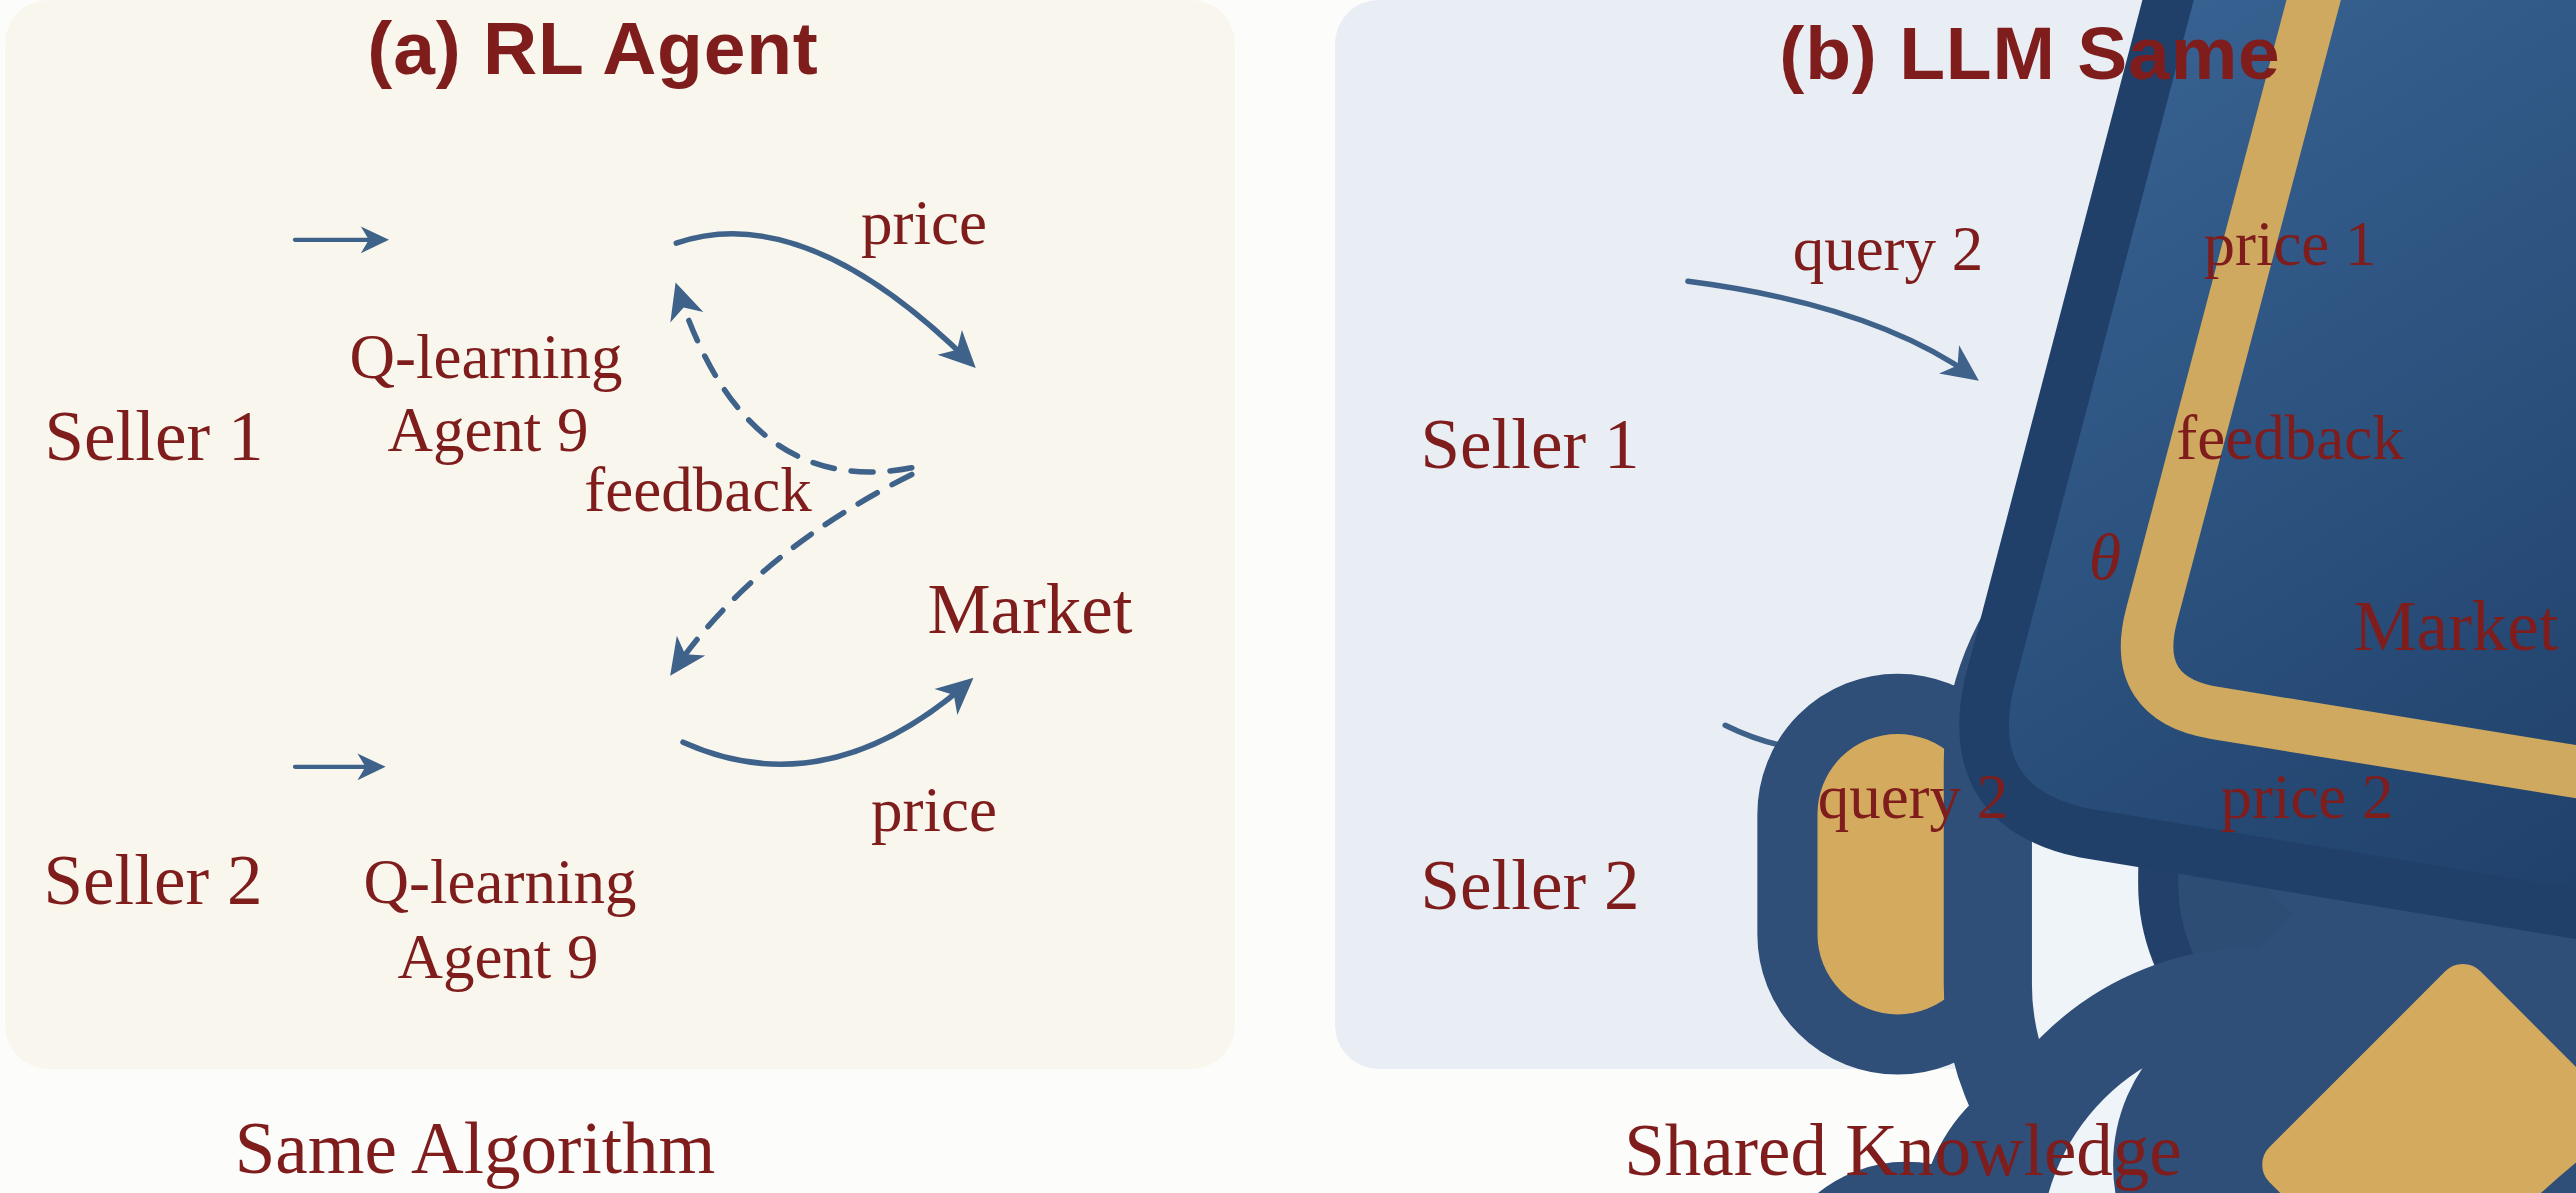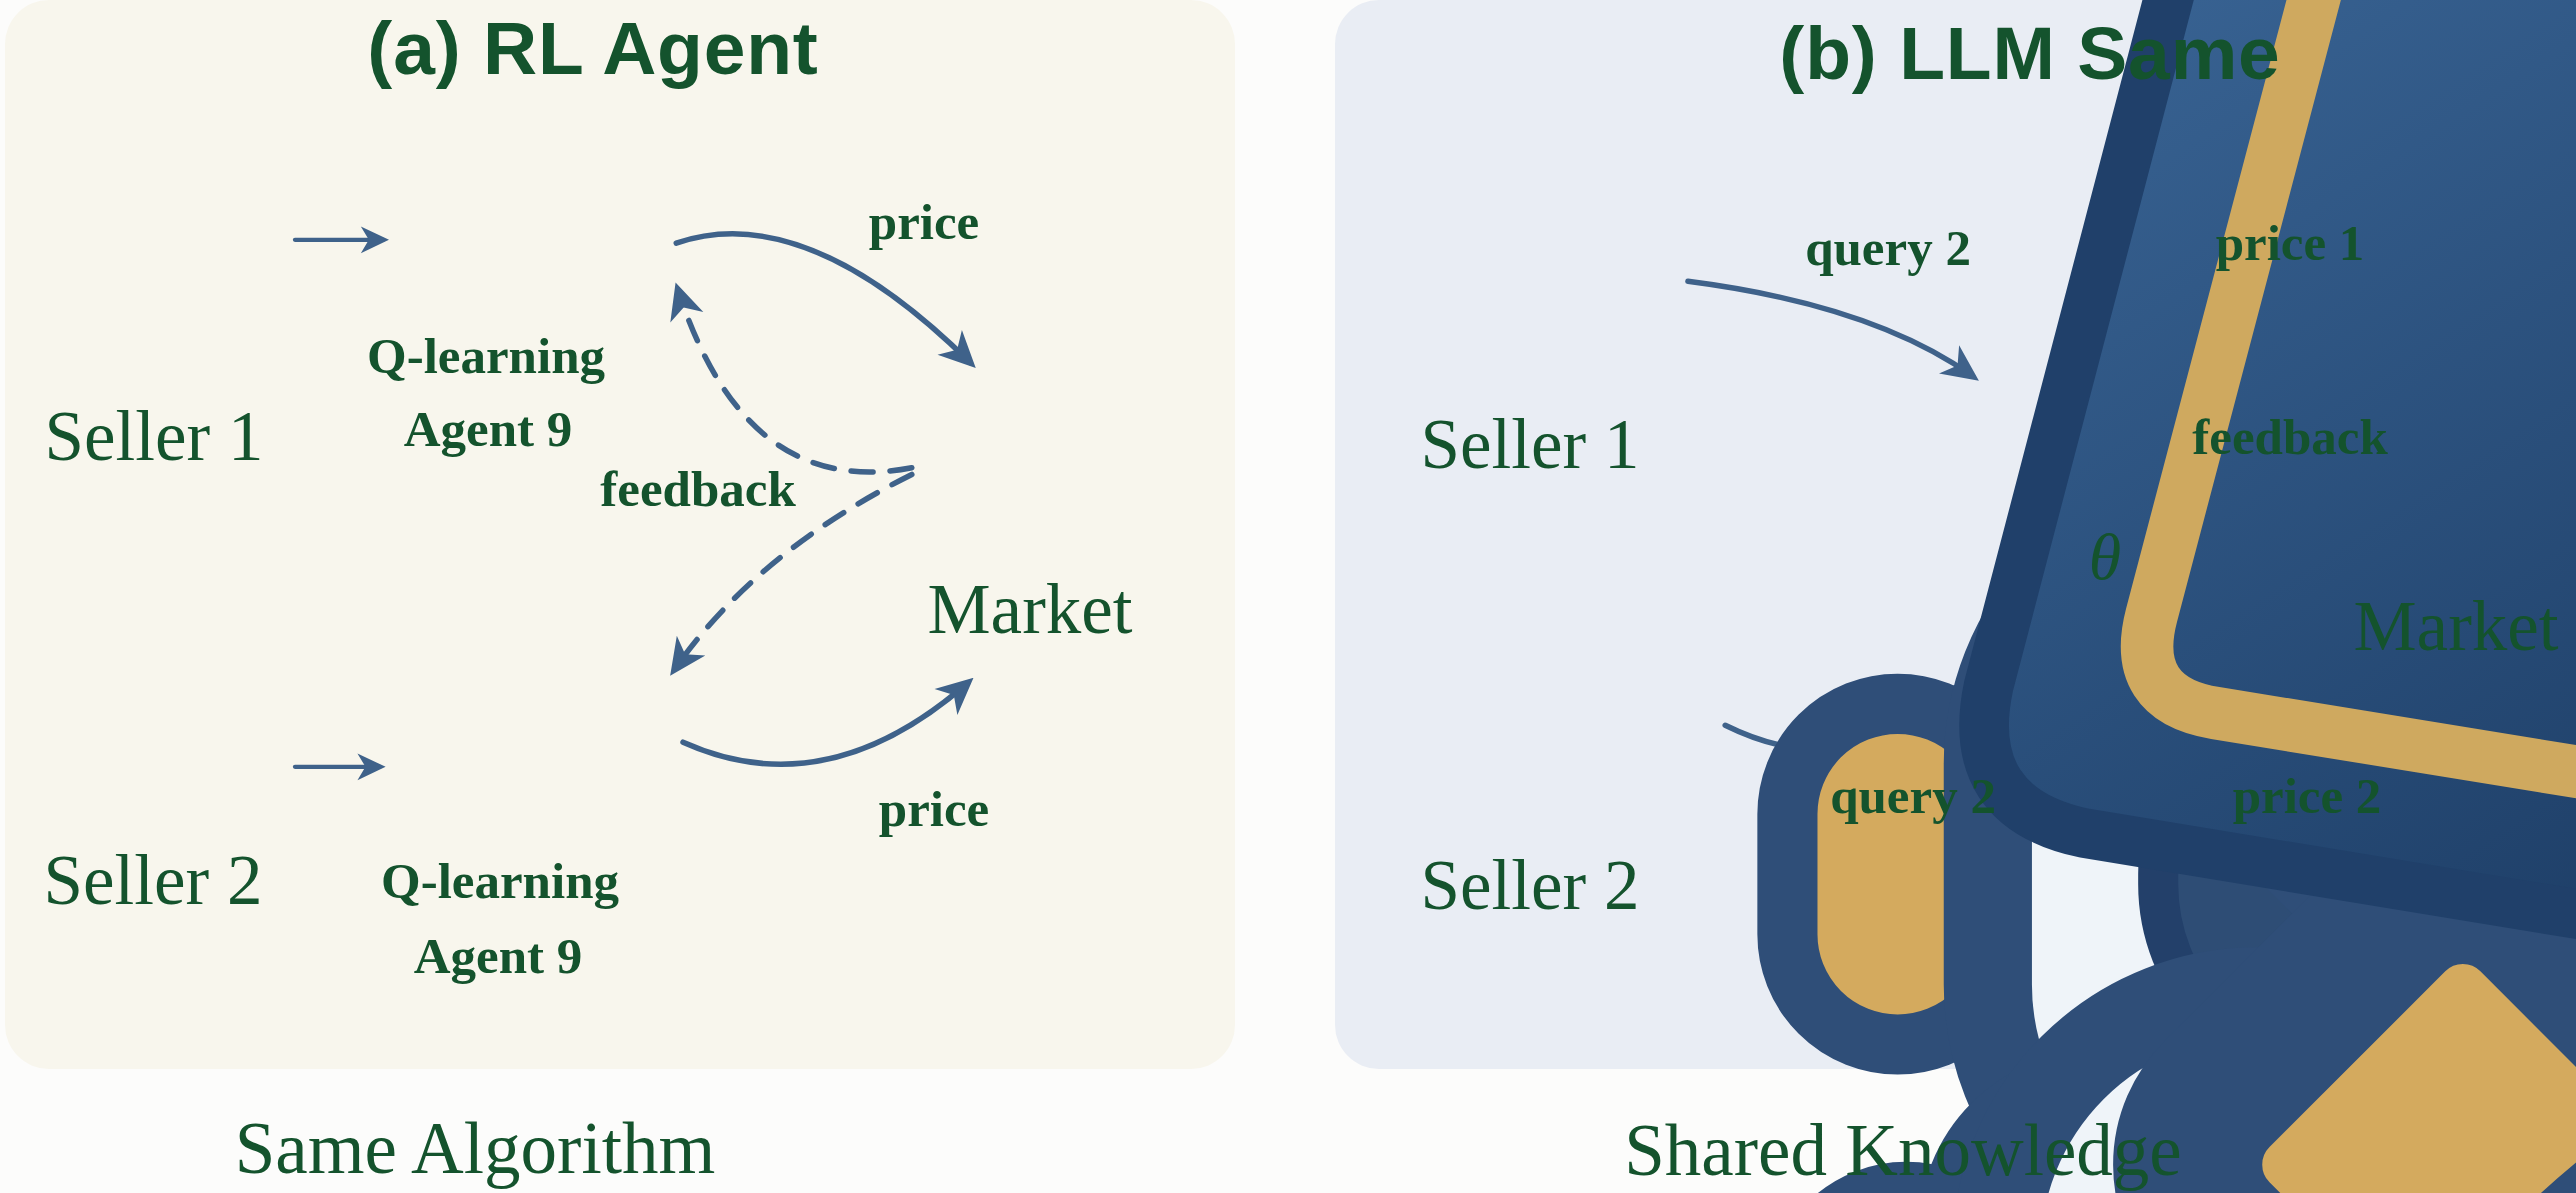--- a/index.html
+++ b/index.html
@@ -1,24 +1,24 @@
 <!DOCTYPE html>
 <html style="font-size:13.6px"><head>
 <meta charset="utf-8">
 <style>
   html,body{margin:0;padding:0;background:#fcfcfb;}
   .canvas{position:relative;width:2576px;height:1193px;overflow:hidden;
-          font-family:"Liberation Serif",serif;color:#14532d;}
+          font-family:"Liberation Serif",serif;color:#7f1d1d;}
   .panel{position:absolute;top:0;height:1069px;border-radius:44px;}
   .panel-a{left:5.1px;width:1230px;background:#f8f6ed;}
   .panel-b{left:1335px;width:1232px;background:#e9edf4;}
   .lbl{position:absolute;transform:translate(-50%,-50%);white-space:nowrap;line-height:1.05;}
   .title{font-family:"Liberation Sans",sans-serif;font-weight:bold;font-size:75px;letter-spacing:0.8px;}
   .serif-lg{font-size:71px;}
-  .serif-md{font-size:51px;font-weight:bold;}
+  .serif-md{font-size:63px;}
   .caption{font-size:73px;text-align:center;}
   .theta{font-size:66px;font-style:italic;}
   svg.layer{position:absolute;left:0;top:0;}
 </style>
 </head>
 <body>
 
 <div class="canvas">
 
   <div class="panel panel-a"></div>

